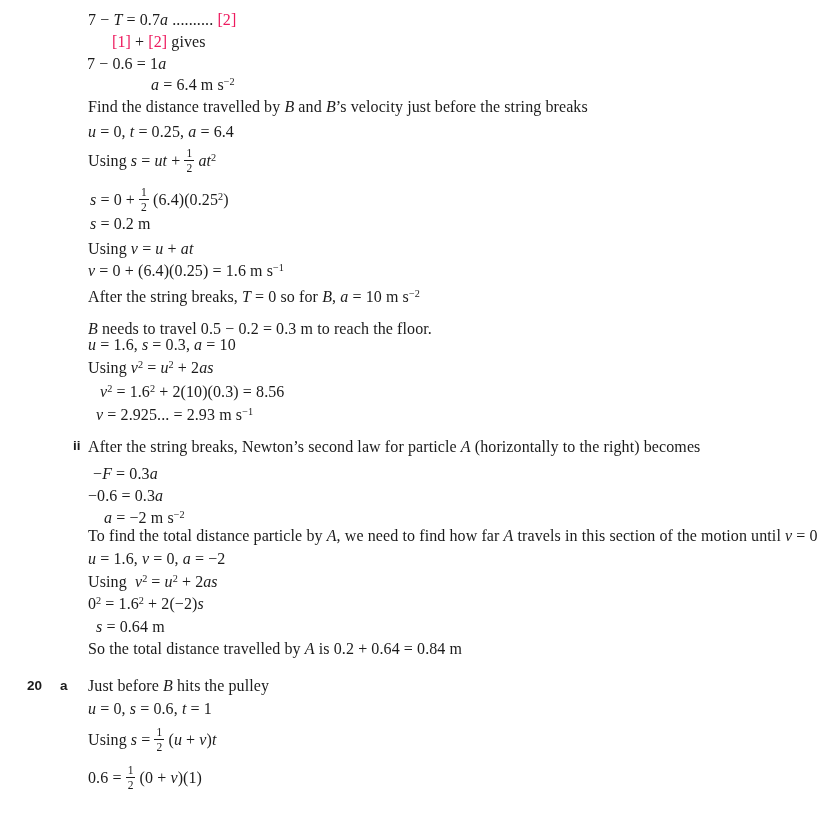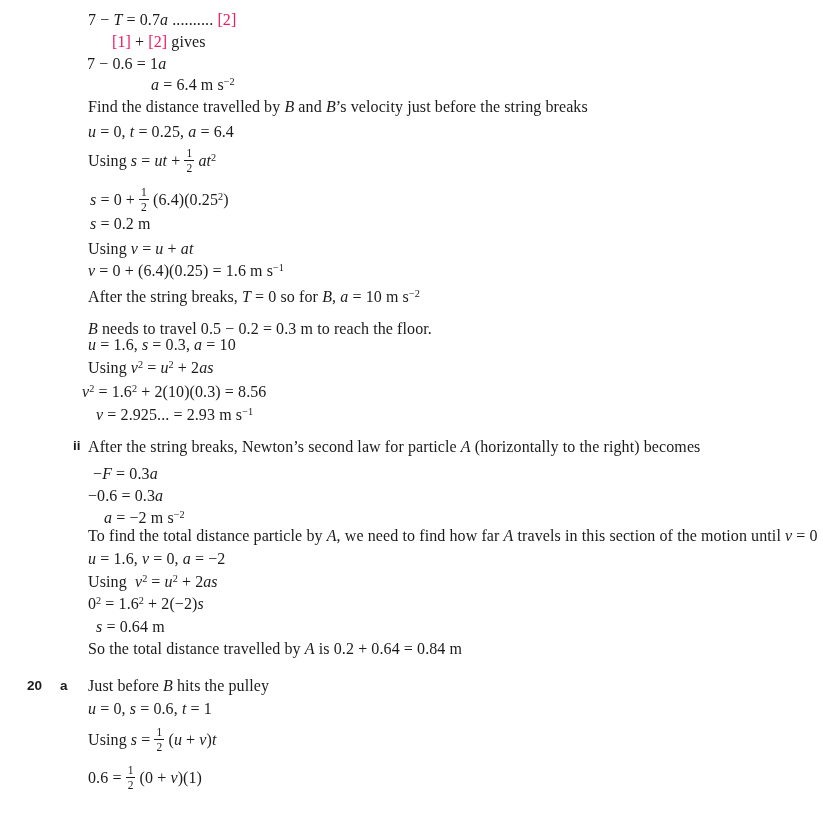--- a/index.html
+++ b/index.html
@@ -67,21 +67,21 @@
       <div class="line" style="left: 88px; top: 123px;"><span class="it">u</span><span> = 0, </span><span class="it">t</span><span> = 0.25, </span><span class="it">a</span><span> = 6.4</span></div>
       <div class="line" style="left: 88px; top: 147px;"><span>Using </span><span class="it">s</span><span> = </span><span class="it">ut</span><span> + </span><span class="frac"><span class="num">1</span><span class="den">2</span></span><span> </span><span class="it">at</span><span class="sup">2</span></div>
       <div class="line" style="left: 90px; top: 186px;"><span class="it">s</span><span> = 0 + </span><span class="frac"><span class="num">1</span><span class="den">2</span></span><span> (6.4)(0.25</span><span class="sup">2</span><span>)</span></div>
       <div class="line" style="left: 90px; top: 215px;"><span class="it">s</span><span> = 0.2 m</span></div>
       <div class="line" style="left: 88px; top: 240px;"><span>Using </span><span class="it">v</span><span> = </span><span class="it">u</span><span> + </span><span class="it">at</span></div>
       <div class="line" style="left: 88px; top: 262px;"><span class="it">v</span><span> = 0 + (6.4)(0.25) = 1.6 m s</span><span class="sup">−1</span></div>
       <div class="line" style="left: 88px; top: 288px;"><span>After the string breaks, </span><span class="it">T</span><span> = 0 so for </span><span class="it">B</span><span>, </span><span class="it">a</span><span> = 10 m s</span><span class="sup">−2</span></div>
       <div class="line" style="left: 88px; top: 312px; margin-top: 8px;"><span class="it">B</span><span> needs to travel 0.5 − 0.2 = 0.3 m to reach the floor.</span></div>
       <div class="line" style="left: 88px; top: 336px;"><span class="it">u</span><span> = 1.6, </span><span class="it">s</span><span> = 0.3, </span><span class="it">a</span><span> = 10</span></div>
       <div class="line" style="left: 88px; top: 359px;"><span>Using </span><span class="it">v</span><span class="sup">2</span><span> = </span><span class="it">u</span><span class="sup">2</span><span> + 2</span><span class="it">as</span></div>
-      <div class="line" style="left: 82px; top: 383px;"><span class="it">v</span><span class="sup">2</span><span> = 1.6</span><span class="sup">2</span><span> + 2(10)(0.3) = 8.56</span></div>
+      <div class="line" style="left: 100px; top: 383px;"><span class="it">v</span><span class="sup">2</span><span> = 1.6</span><span class="sup">2</span><span> + 2(10)(0.3) = 8.56</span></div>
       <div class="line" style="left: 96px; top: 406px;"><span class="it">v</span><span> = 2.925... = 2.93 m s</span><span class="sup">−1</span></div>
       <div class="line" style="left: 88px; top: 438px;"><span>After the string breaks, Newton’s second law for particle </span><span class="it">A</span><span> (horizontally to the right) becomes</span></div>
       <div class="line" style="left: 93px; top: 465px;"><span>−</span><span class="it">F</span><span> = 0.3</span><span class="it">a</span></div>
       <div class="line" style="left: 88px; top: 487px;"><span>−0.6 = 0.3</span><span class="it">a</span></div>
       <div class="line" style="left: 104px; top: 509px;"><span class="it">a</span><span> = −2 m s</span><span class="sup">−2</span></div>
       <div class="line" style="left: 88px; top: 527px;"><span>To find the total distance particle by </span><span class="it">A</span><span>, we need to find how far </span><span class="it">A</span><span> travels in this section of the motion until </span><span class="it">v</span><span> = 0</span></div>
       <div class="line" style="left: 88px; top: 550px;"><span class="it">u</span><span> = 1.6, </span><span class="it">v</span><span> = 0, </span><span class="it">a</span><span> = −2</span></div>
       <div class="line" style="left: 88px; top: 573px;"><span>Using  </span><span class="it">v</span><span class="sup">2</span><span> = </span><span class="it">u</span><span class="sup">2</span><span> + 2</span><span class="it">as</span></div>
       <div class="line" style="left: 88px; top: 595px;"><span>0</span><span class="sup">2</span><span> = 1.6</span><span class="sup">2</span><span> + 2(−2)</span><span class="it">s</span></div>
       <div class="line" style="left: 96px; top: 618px;"><span class="it">s</span><span> = 0.64 m</span></div>

